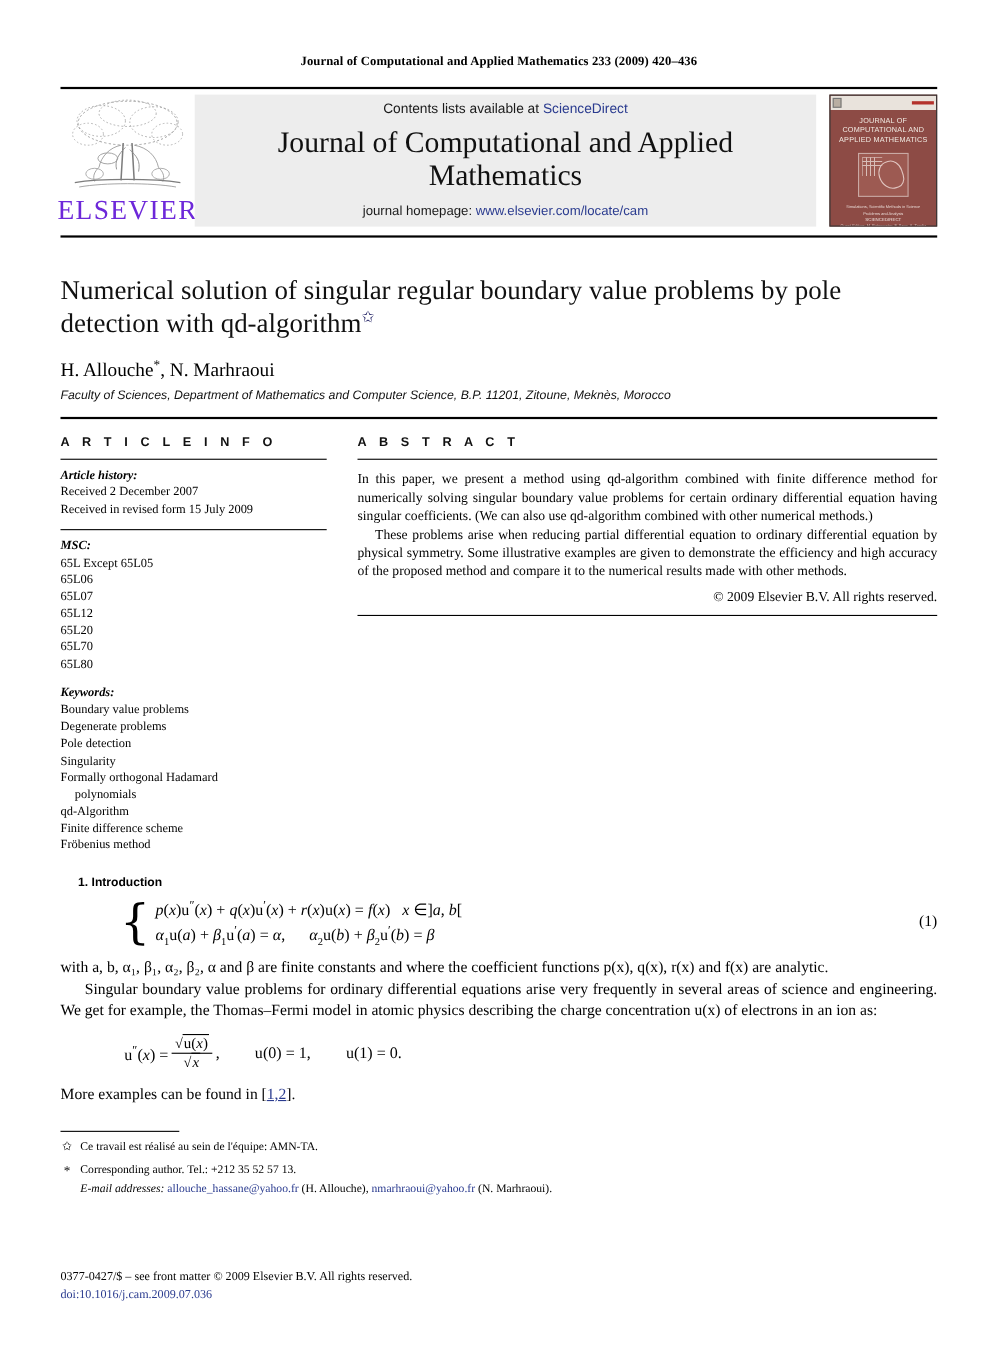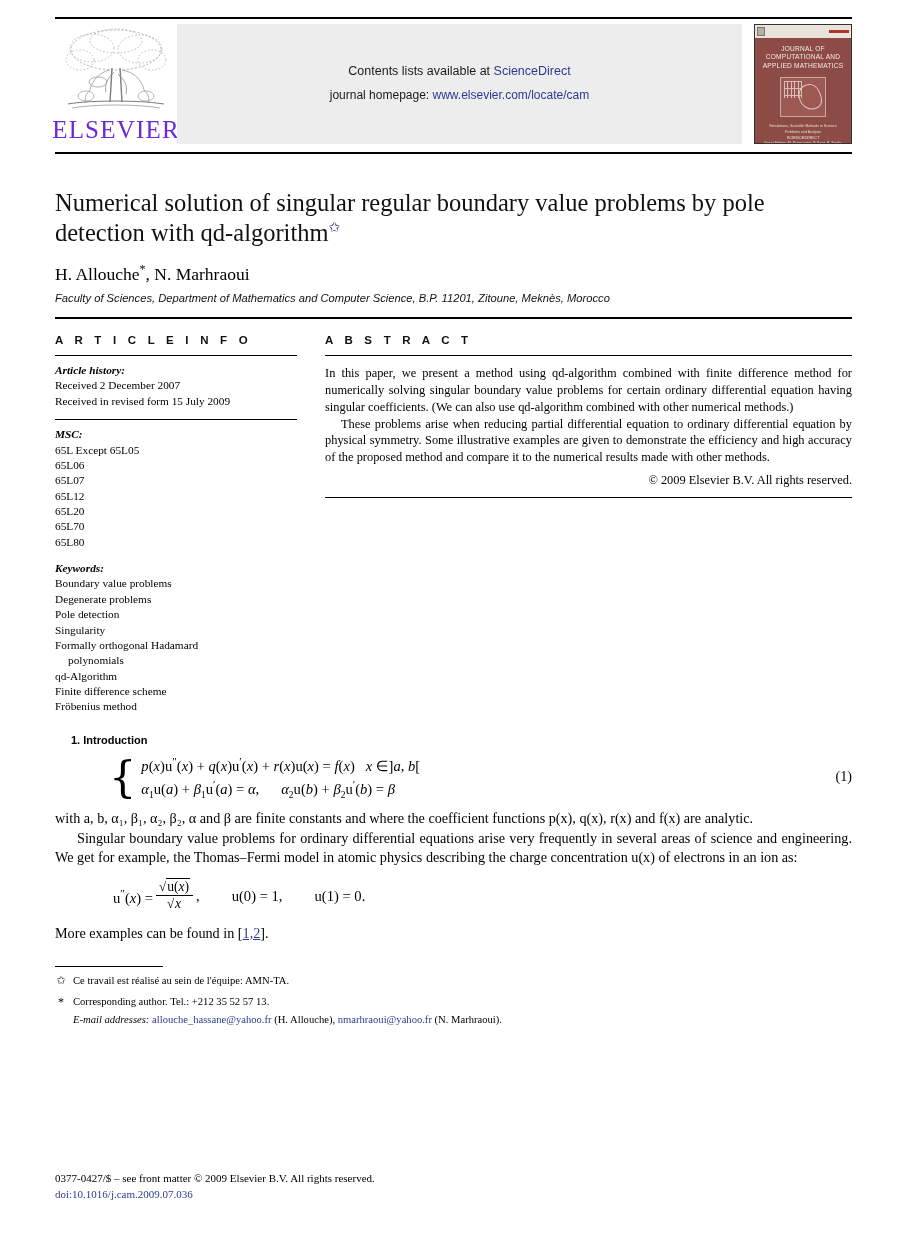--- a/index.html
+++ b/index.html
@@ -292,20 +292,21 @@
     font-size: 11px;
     line-height: 1.45;
   }
   .colophon .doi { color: #2a3b8f; }
 </style>
 </head>
 <body>
 
 <div class="page">
 
+  <div class="running-head">Journal of Computational and Applied Mathematics 233 (2009) 420–436</div>
 
   <div class="masthead">
 
     <div class="elsevier-logo">
       <svg class="tree-svg" width="112" height="92" viewBox="0 0 112 92">
         <g stroke="#8a8a8a" stroke-width="0.8" fill="none">
           <ellipse cx="56" cy="26" rx="45" ry="20" stroke="#9a9a9a" stroke-dasharray="2 2"></ellipse>
           <ellipse cx="32" cy="24" rx="22" ry="14" stroke="#a5a5a5" stroke-dasharray="1.5 2"></ellipse>
           <ellipse cx="80" cy="25" rx="22" ry="14" stroke="#a5a5a5" stroke-dasharray="1.5 2"></ellipse>
           <ellipse cx="56" cy="17" rx="26" ry="12" stroke="#a5a5a5" stroke-dasharray="1.5 2"></ellipse>
@@ -322,20 +323,24 @@
           <path d="M12 84 C34 80 78 80 100 84" stroke="#9a9a9a" stroke-width="0.8"></path>
         </g>
       </svg>
       <div class="elsevier-word">ELSEVIER</div>
     </div>
 
     <div class="banner">
       <div class="contents-line">
         <span>Contents lists available at </span><a class="link" href="#">ScienceDirect</a>
       </div>
+      <div class="journal-title">
+        <div>Journal of Computational and Applied</div>
+        <div>Mathematics</div>
+      </div>
       <div class="homepage-line">
         <span>journal homepage: </span><a class="link" href="#">www.elsevier.com/locate/cam</a>
       </div>
     </div>
 
     <div class="cover-thumb">
       <div class="cover-topbar">
         <div class="sq"></div>
         <div class="redbar"></div>
       </div>

